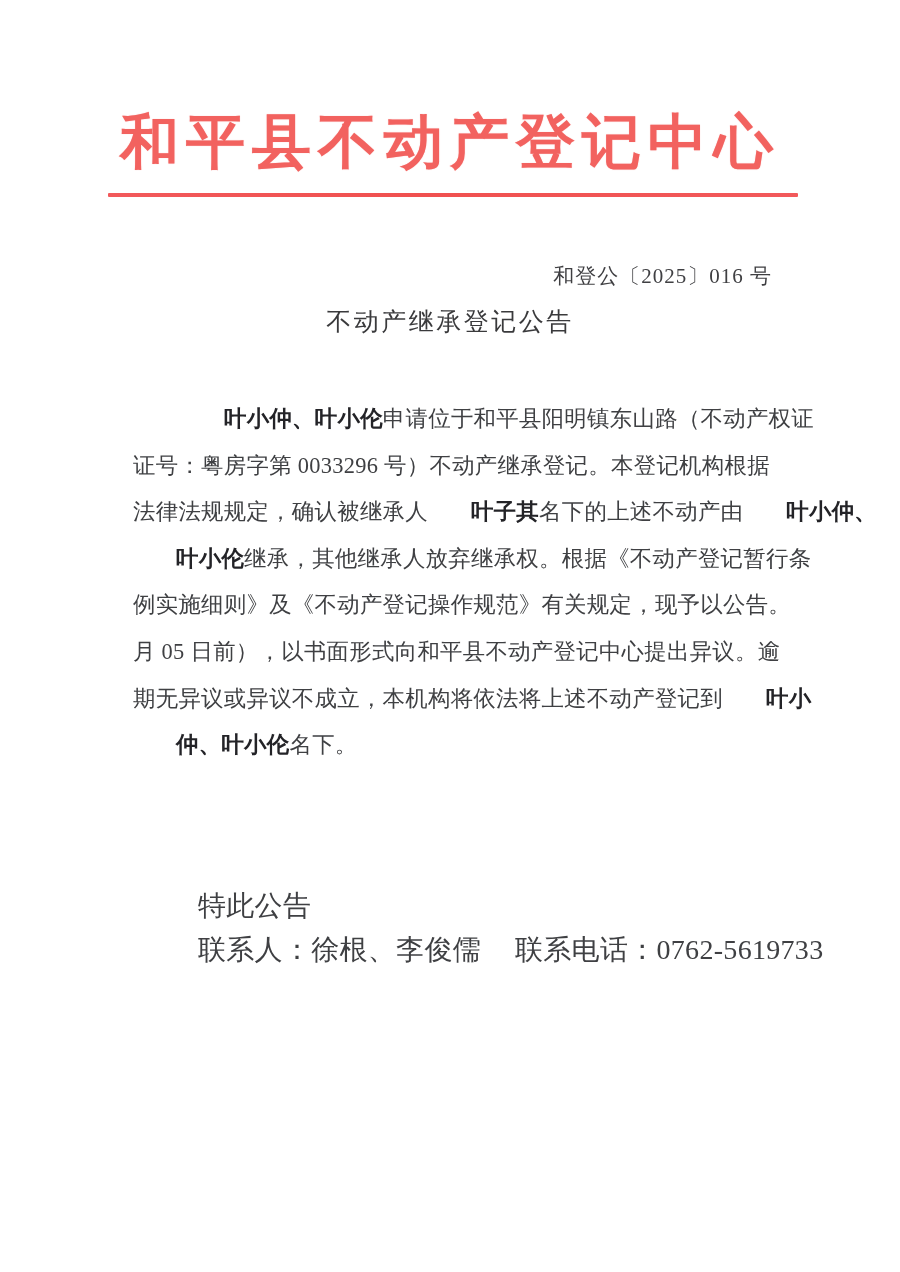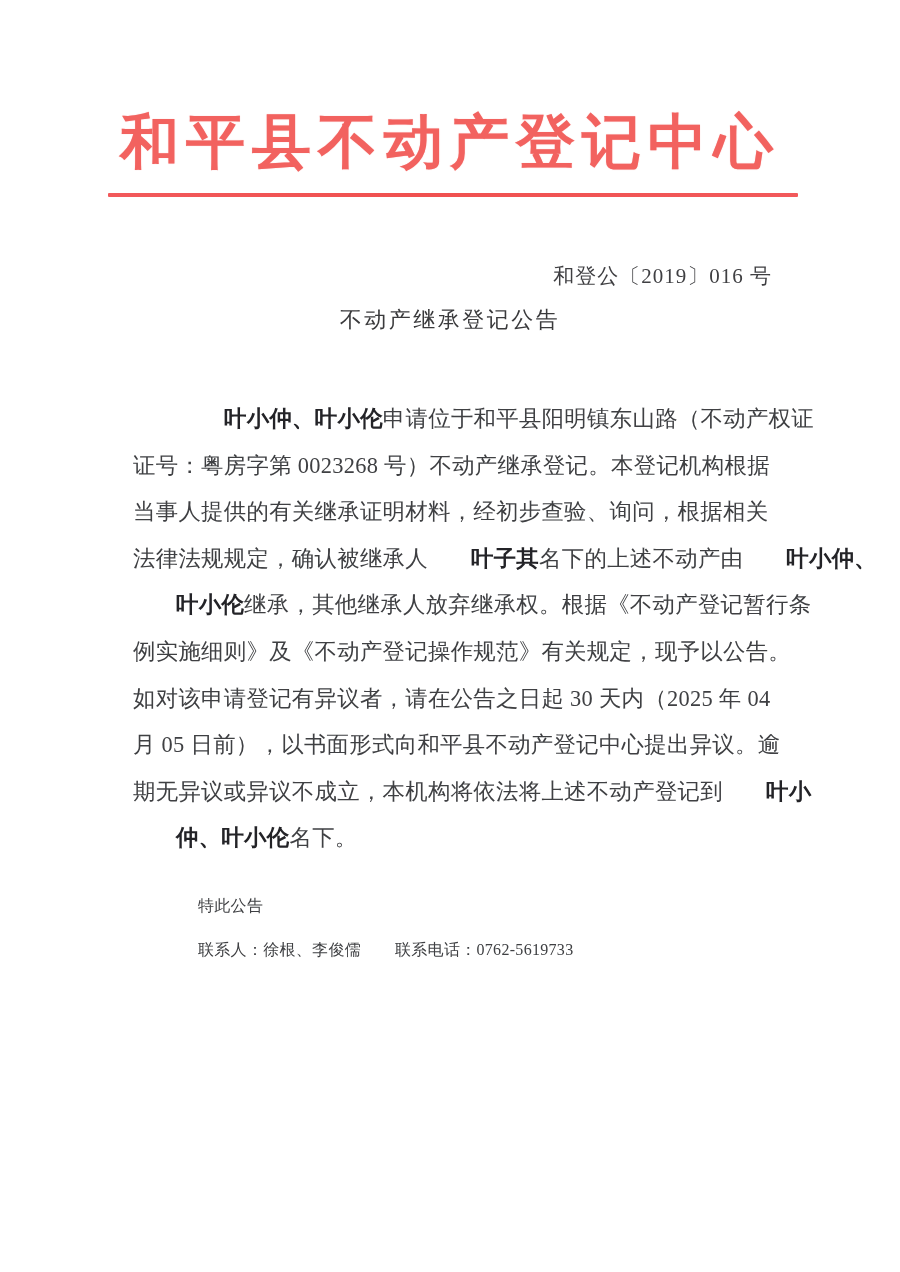--- a/index.html
+++ b/index.html
@@ -57,21 +57,21 @@
     letter-spacing: 1px;
     color: #3f3f42;
     white-space: nowrap;
   }
   .doc-title {
     position: absolute;
     left: 0;
     top: 305px;
     width: 900px;
     text-align: center;
-    font-size: 22px;
+    font-size: 25px;
     letter-spacing: 2.5px;
     color: #3a3a3c;
   }
 
   
   .body-block {
     position: absolute;
     left: 133px;
     top: 396px;
     width: 640px;
@@ -93,21 +93,21 @@
   }
 
   
   .closing {
     position: absolute;
     left: 198px;
     top: 884px;
     width: 600px;
   }
   .closing-line {
-    font-size: 16px;
+    font-size: 28px;
     line-height: 44px;
     letter-spacing: 0.3px;
     color: #3f4043;
     white-space: nowrap;
   }
   .gap-wide { display: inline-block; width: 34px; }
 
   
   .signature {
     position: absolute;
@@ -146,32 +146,30 @@
 </head>
 <body>
 
 <div class="page">
 
   <div class="letterhead">
     <div class="letterhead-title">和平县不动产登记中心</div>
   </div>
   <div class="letterhead-rule"></div>
 
-  <div class="doc-number">和登公〔2019〕016 号</div>
+  <div class="doc-number">和登公〔2025〕016 号</div>
 
   <div class="doc-title">不动产继承登记公告</div>
 
   <div class="body-block" id="body-block">
       <div class="body-line indent"><span class="nm">叶小仲、叶小伦</span><span>申请位于和平县阳明镇东山路（不动产权证</span></div>
-      <div class="body-line"><span>证号：粤房字第 0023268 号）不动产继承登记。本登记机构根据</span></div>
-      <div class="body-line"><span>当事人提供的有关继承证明材料，经初步查验、询问，根据相关</span></div>
+      <div class="body-line"><span>证号：粤房字第 0033296 号）不动产继承登记。本登记机构根据</span></div>
       <div class="body-line"><span>法律法规规定，确认被继承人</span><span class="nm">叶子其</span><span>名下的上述不动产由</span><span class="nm">叶小仲、</span></div>
       <div class="body-line"><span class="nm">叶小伦</span><span>继承，其他继承人放弃继承权。根据《不动产登记暂行条</span></div>
       <div class="body-line"><span>例实施细则》及《不动产登记操作规范》有关规定，现予以公告。</span></div>
-      <div class="body-line"><span>如对该申请登记有异议者，请在公告之日起 30 天内（2025 年 04</span></div>
       <div class="body-line"><span>月 05 日前），以书面形式向和平县不动产登记中心提出异议。逾</span></div>
       <div class="body-line"><span>期无异议或异议不成立，本机构将依法将上述不动产登记到</span><span class="nm">叶小</span></div>
       <div class="body-line"><span class="nm">仲、叶小伦</span><span>名下。</span></div>
     </div>
 
   <div class="closing">
     <div class="closing-line">特此公告</div>
     <div class="closing-line">
       <span>联系人：</span><span>徐根、李俊儒</span><span class="gap-wide"></span><span>联系电话：</span><span>0762-5619733</span>
     </div>

